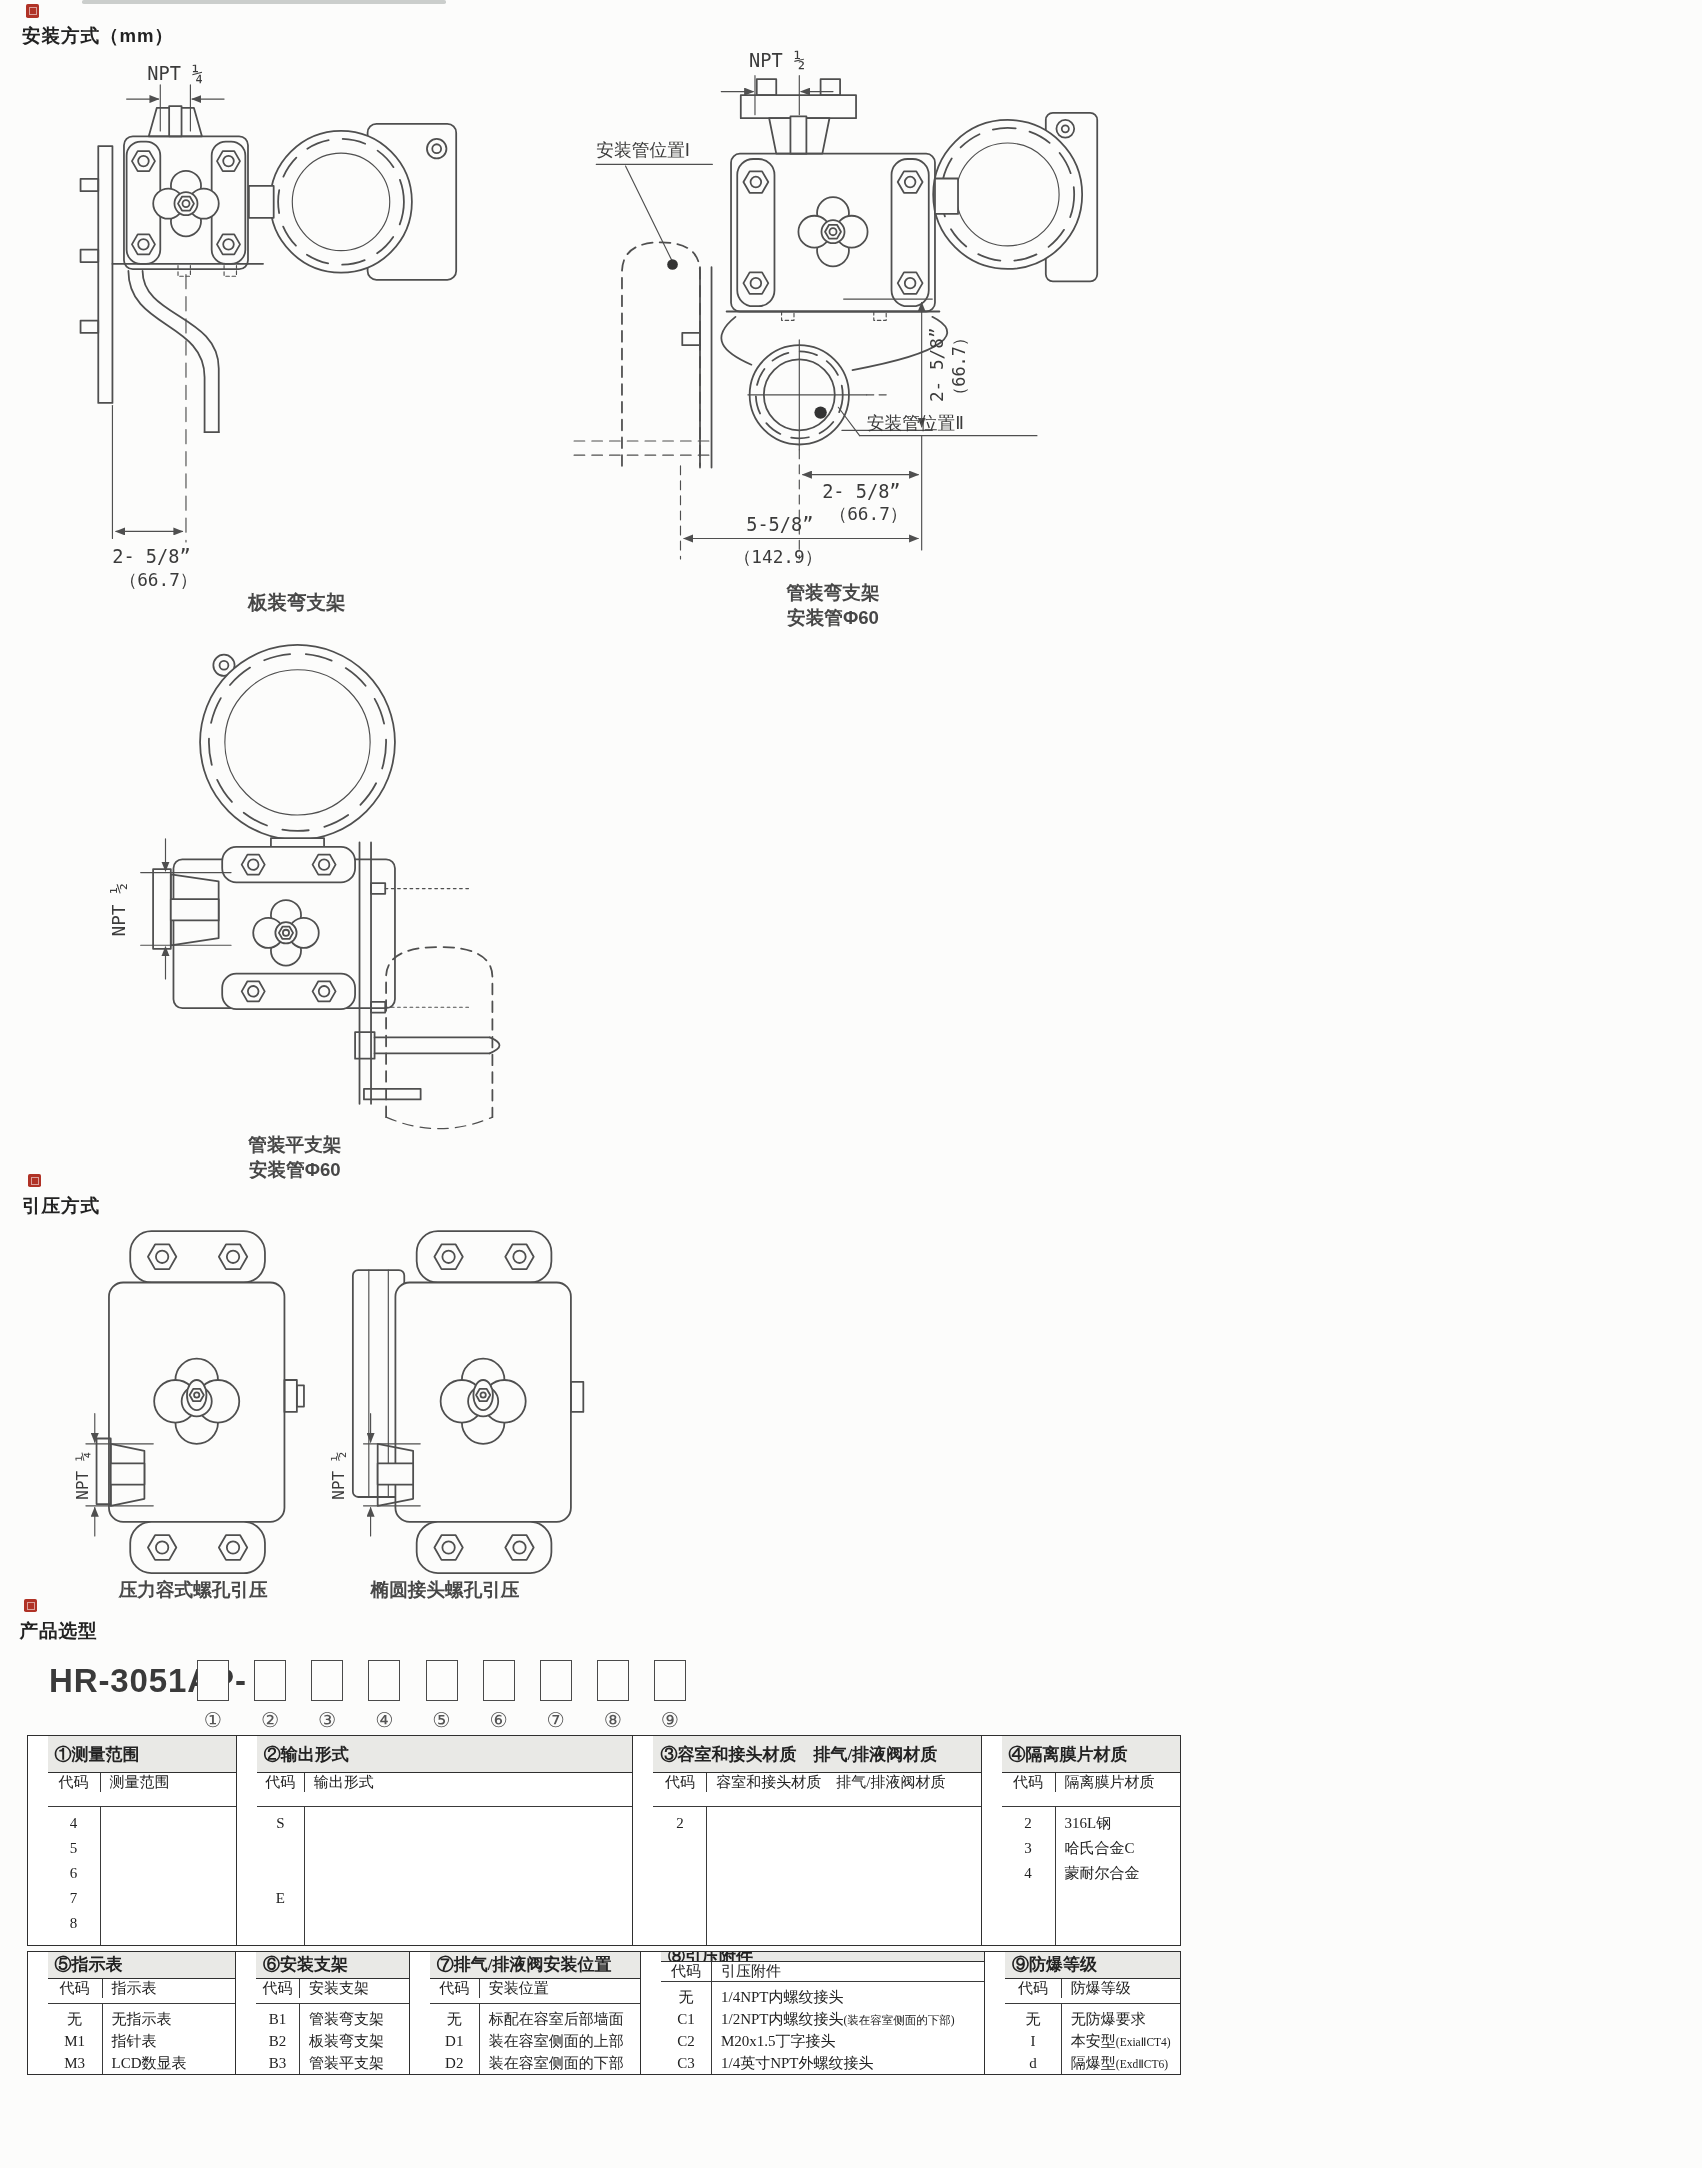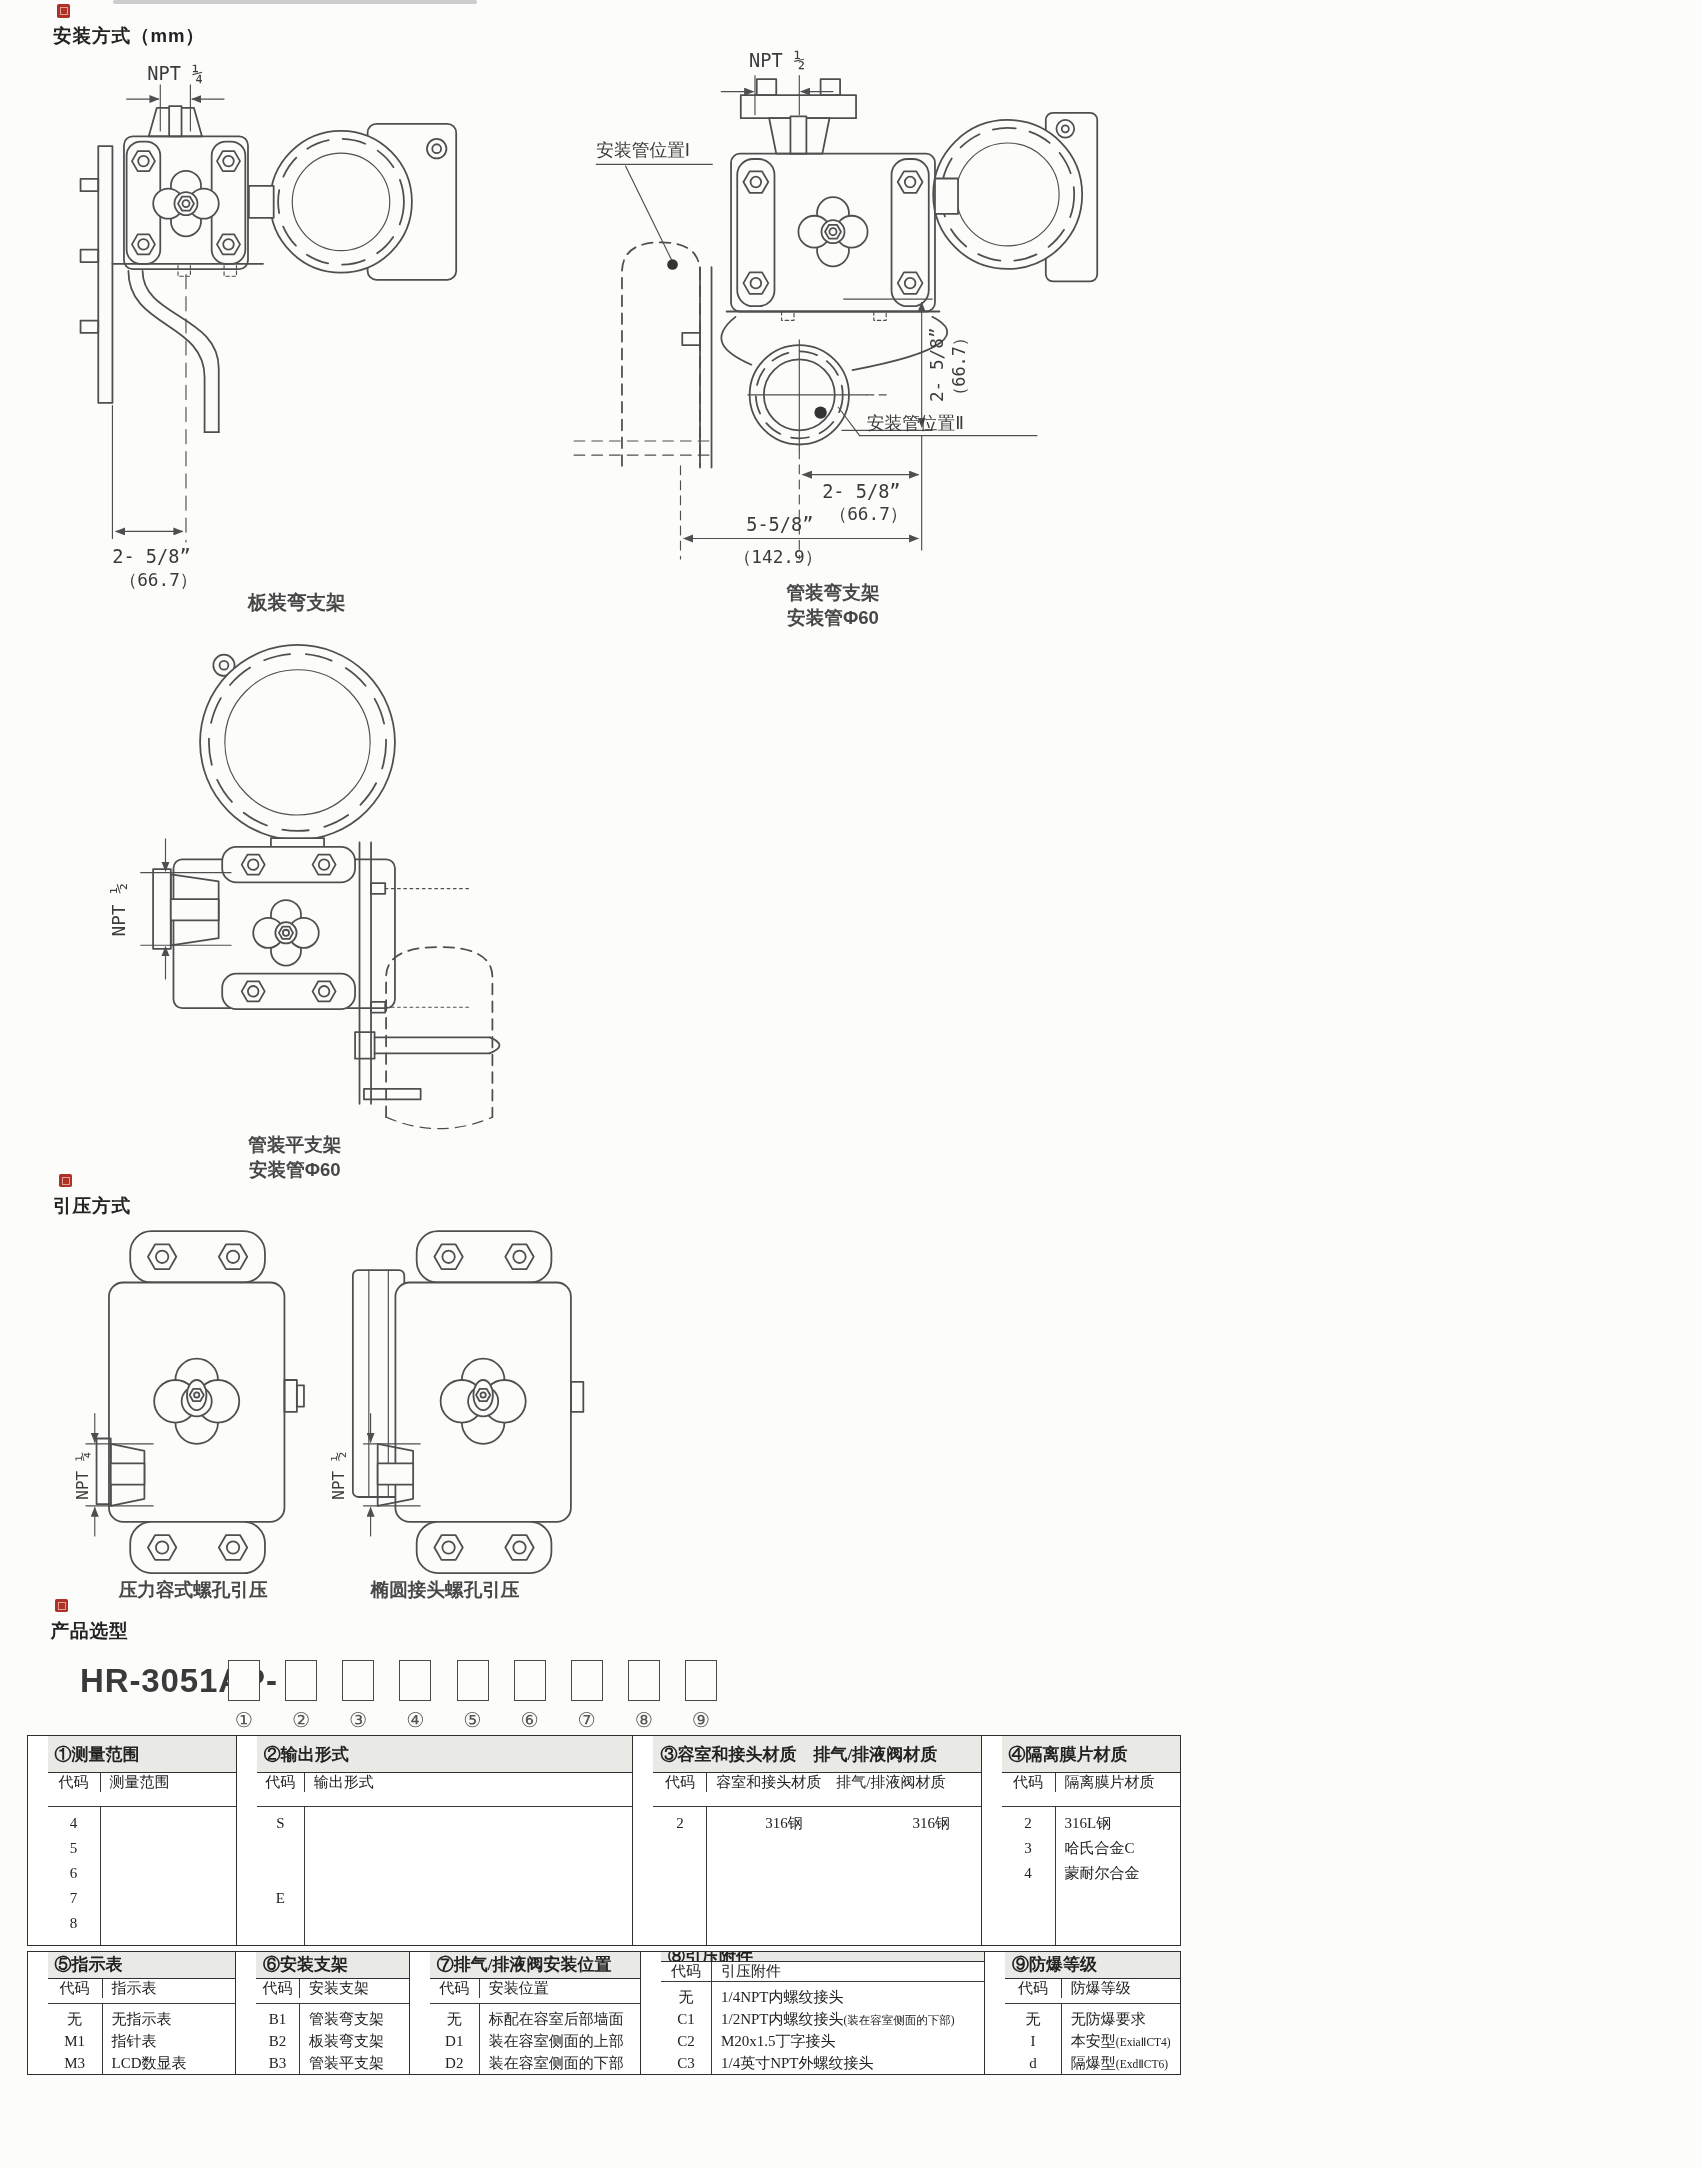--- a/index.html
+++ b/index.html
@@ -1,19 +1,19 @@
 <!DOCTYPE html>
 <html style="font-size:14px"><head>
 <meta charset="utf-8">
 <style>
   html,body{margin:0;padding:0;background:#e9e9e6;}
   #page{position:relative;width:1702px;height:2169px;background:#fcfcfb;overflow:hidden;
         border-right:1.8px solid #e0e0dc;border-bottom:1.8px solid #e0e0dc;
         font-family:"Liberation Sans",sans-serif;color:#2c2c2c;}
-  .abs{position:absolute;margin-left:31px;}
+  .abs{position:absolute;}
   .sec-title{font-weight:bold;font-size:18.6px;color:#222;letter-spacing:0.9px;white-space:nowrap;}
   .mark{width:13.3px;height:13.3px;background:#b03226;border-radius:1.8px;}
   .mark:after{content:"";position:absolute;left:2.7px;top:2.7px;right:2.7px;bottom:2.7px;border:1.3px solid rgba(255,255,255,.55);}
   .remnant{background:#9aa09e;opacity:.5;border-radius:1.8px;}
 
   
   .model-prefix{font-size:33px;font-weight:bold;color:#3a3a3a;letter-spacing:0.9px;font-family:"Liberation Sans",sans-serif;}
   .boxrow{display:flex;justify-content:space-between;}
   .cbox{width:32px;height:41px;border:1.8px solid #4a4a4a;background:#fdfdfc;box-sizing:border-box;}
   .digit{width:32px;text-align:center;font-family:"Liberation Serif",serif;font-size:20.4px;color:#555;}
@@ -434,26 +434,20 @@
     <div class="col" style="width:352px">
       <div class="ct">③容室和接头材质　排气/排液阀材质</div>
       <div class="cs">
         <div class="code" style="width:54px">代码</div>
         <div class="val">容室和接头材质　排气/排液阀材质</div>
       </div>
       <div class="cr">
         <div class="codecol" style="width:54px">
           <div class="c">2</div>
         </div>
-        <div class="valcol">
-          <div class="v">
-            <span style="margin-left:49px">316钢</span>
-            <span style="margin-left:106px">316钢</span>
-          </div>
-        </div>
       </div>
     </div>
     <div class="col last" style="width:191px">
       <div class="ct">④隔离膜片材质</div>
       <div class="cs">
         <div class="code" style="width:54px">代码</div>
         <div class="val">隔离膜片材质</div>
       </div>
       <div class="cr">
         <div class="codecol" style="width:54px">

